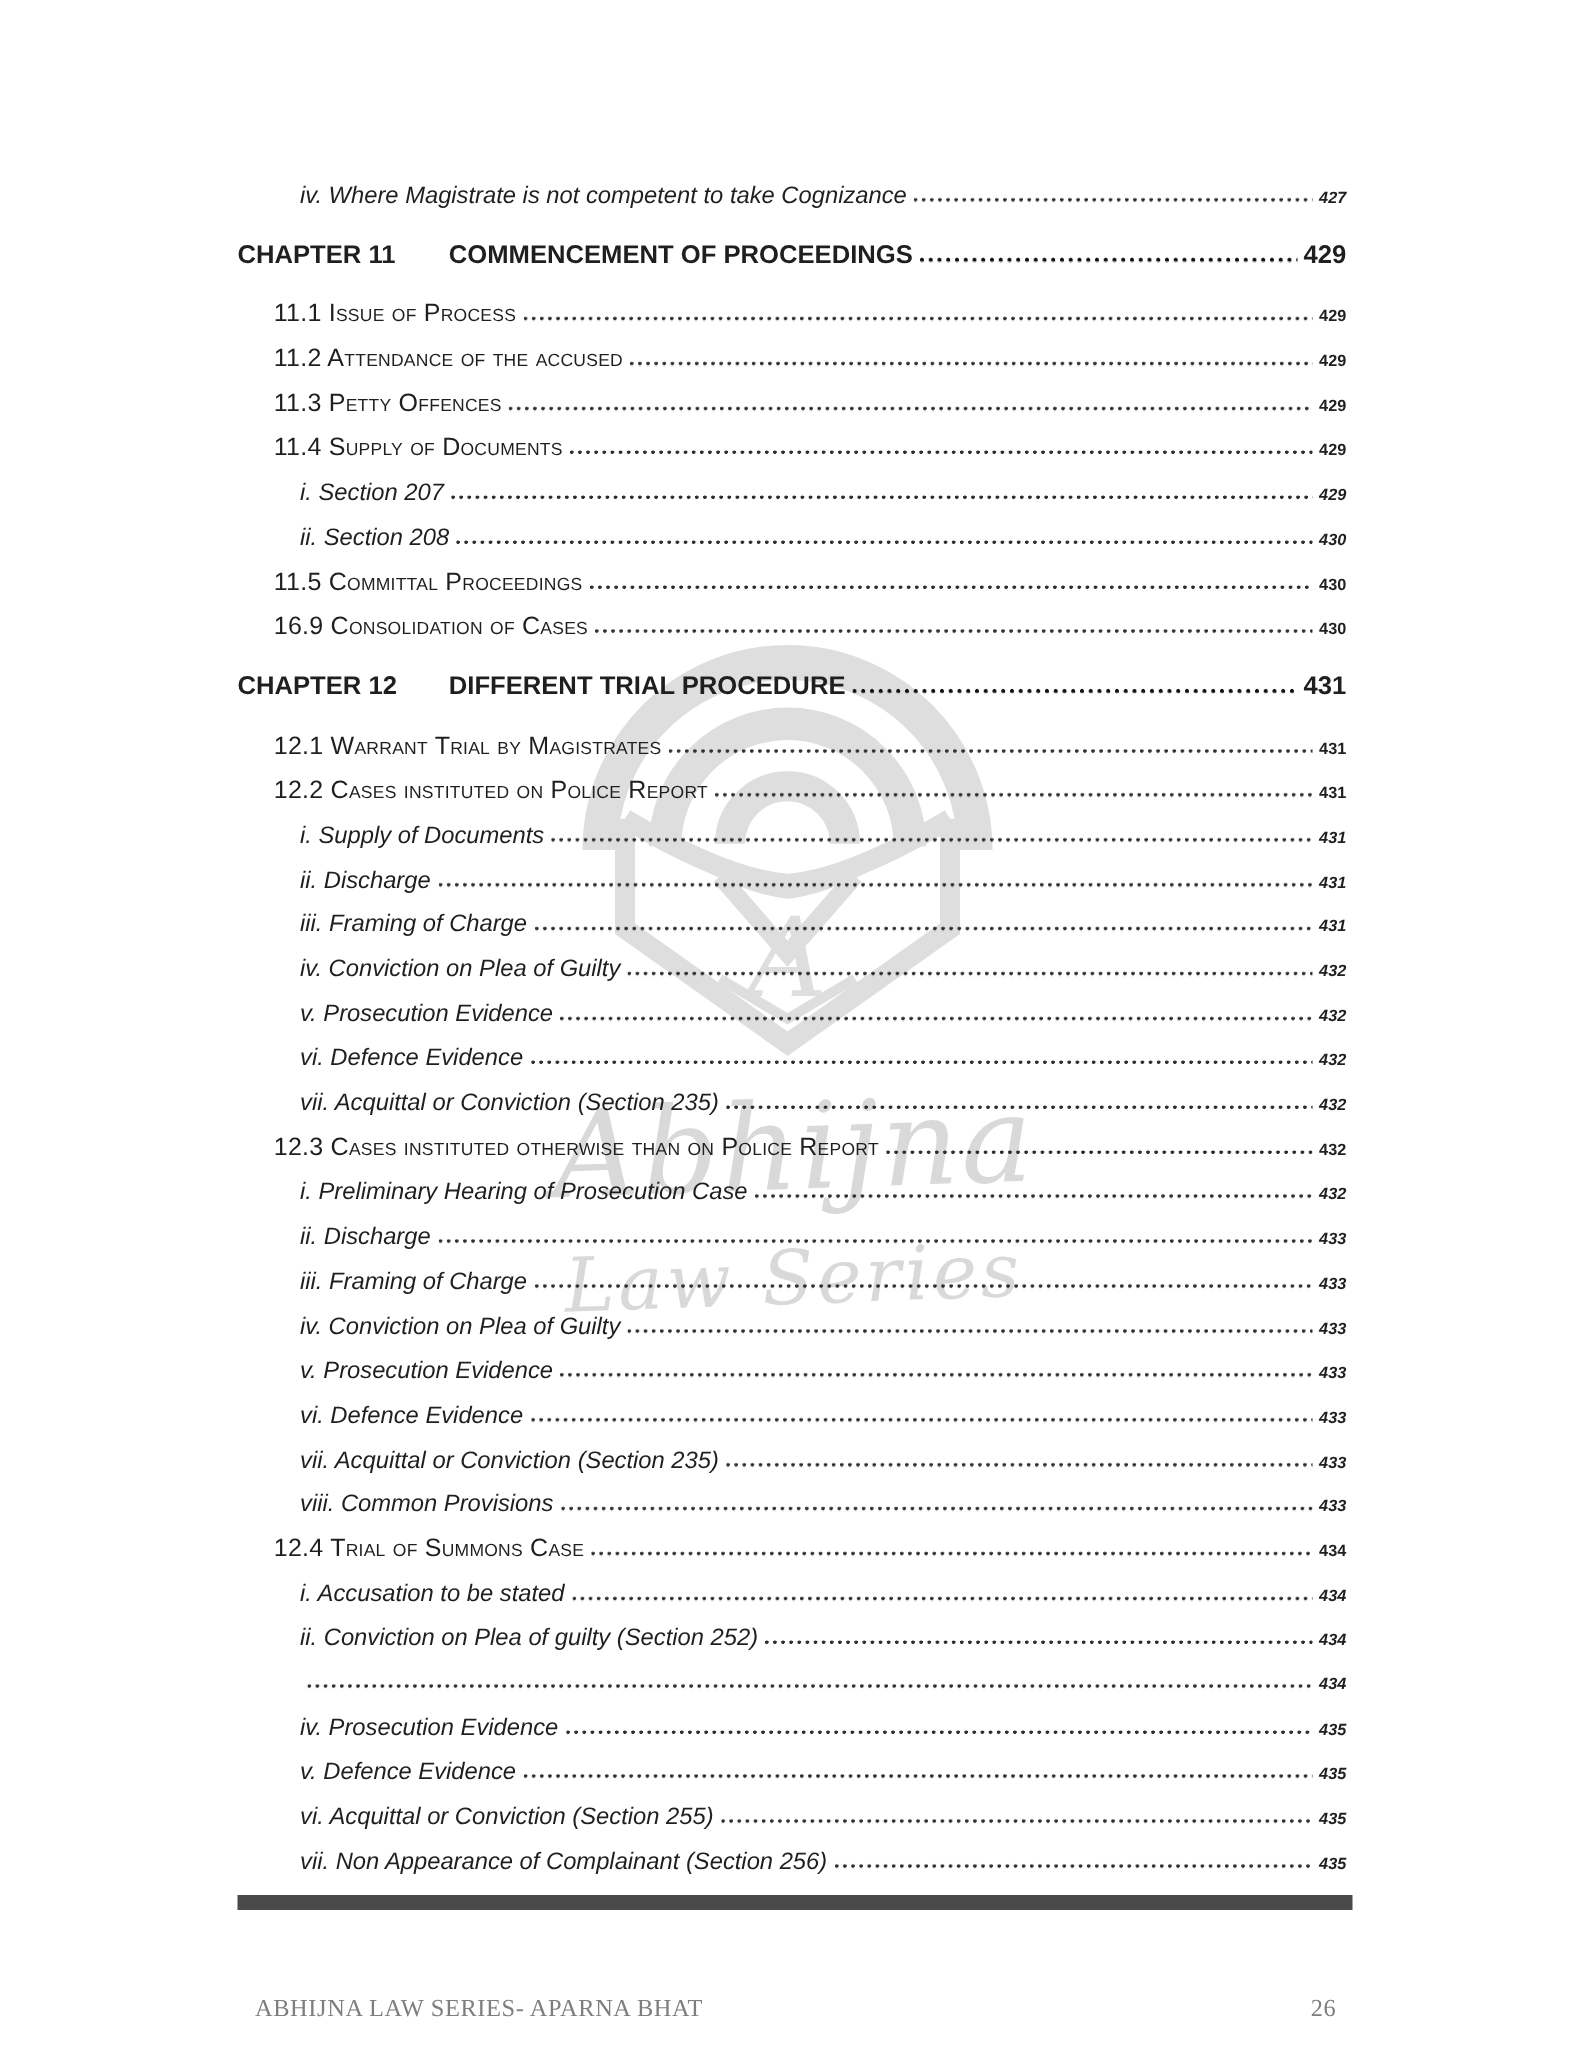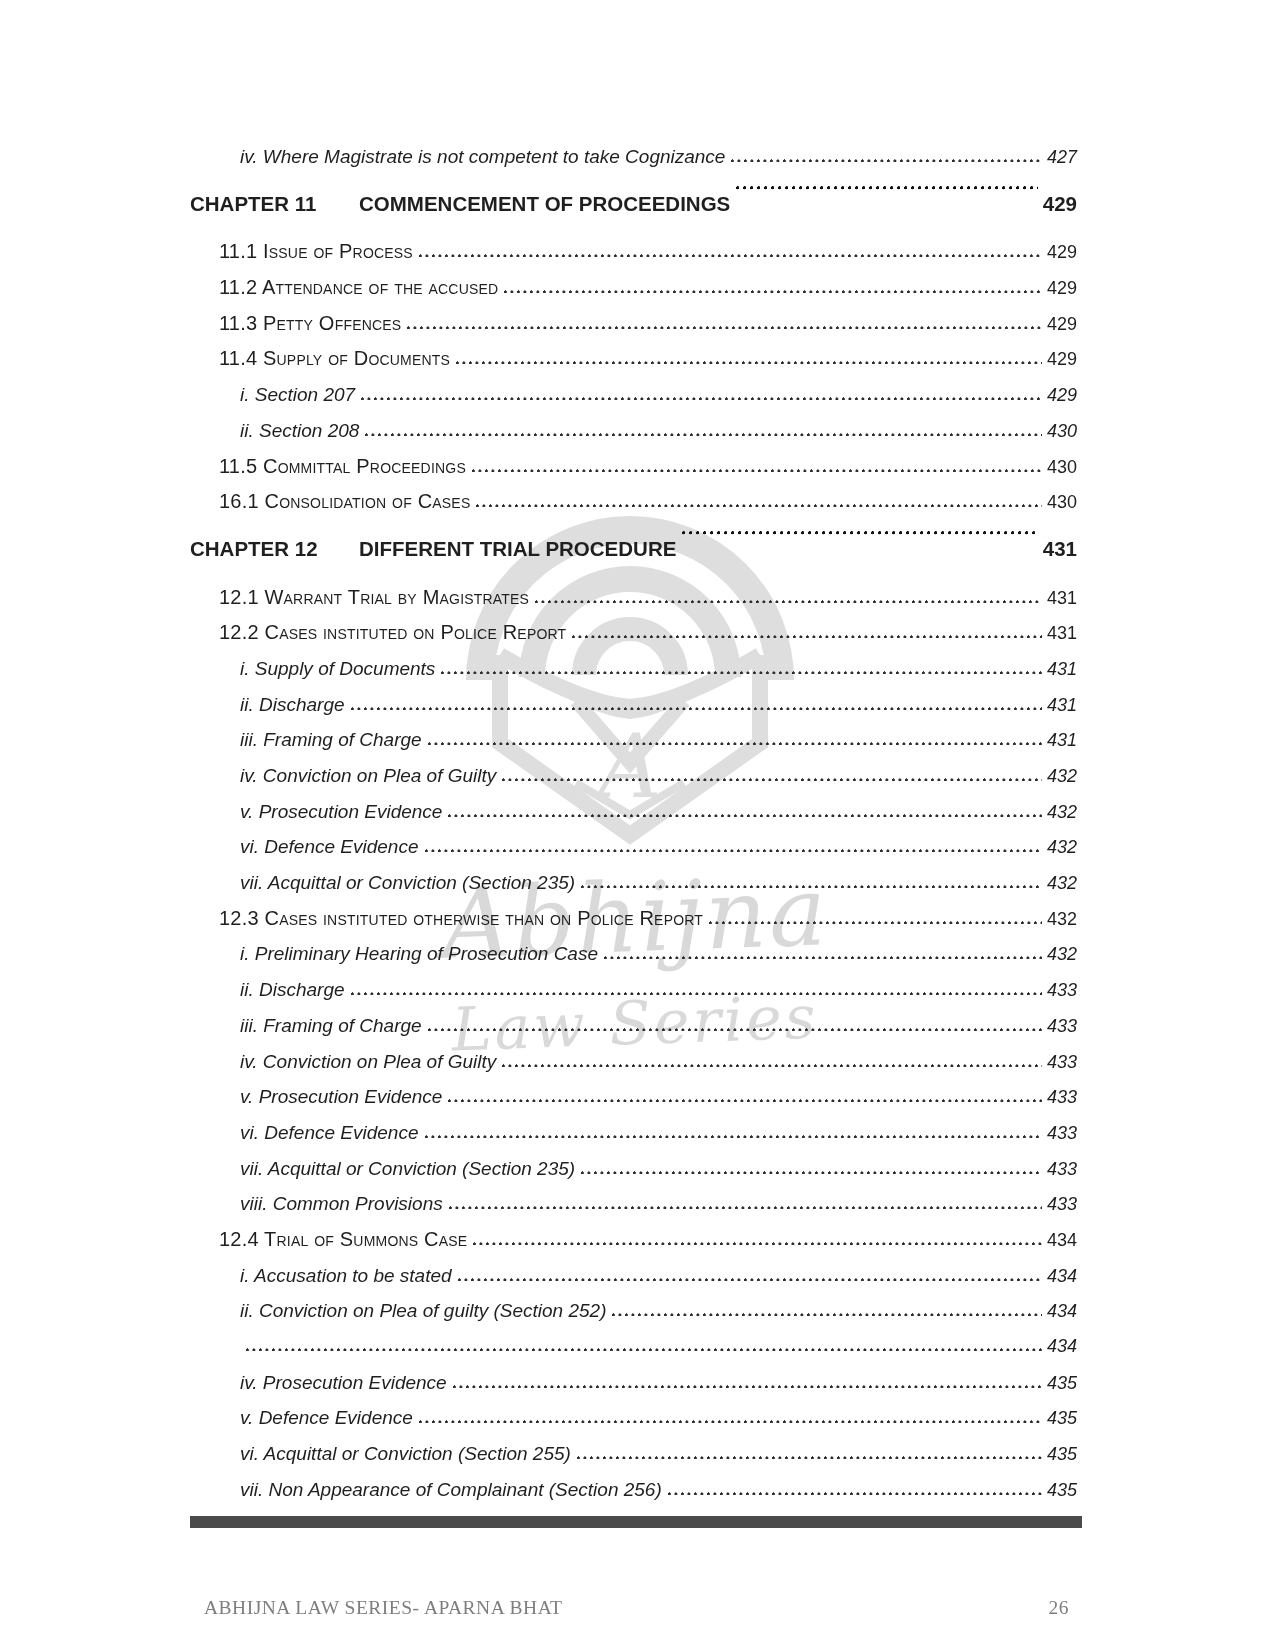--- a/index.html
+++ b/index.html
@@ -18,23 +18,23 @@
   .wm-brand{top:862px;font-size:96px;letter-spacing:2px;}
   .wm-series{top:988px;font-size:60px;letter-spacing:3px;}
   
   .toc{position:absolute;left:190px;right:198px;top:139px;z-index:1;}
   .row{display:flex;align-items:baseline;height:35.7px;line-height:35.7px;white-space:nowrap;}
   .row .leader{
     flex:1 1 auto;height:4px;margin:0 5px 0 6px;align-self:baseline;
     background-image:radial-gradient(circle at 1.4px 1.8px,#2e2e2e 1.3px,transparent 1.55px);
     background-size:6.5px 4px;background-repeat:repeat-x;background-position:left bottom;
   }
-  .row .pg{font-size:18px;}
-  
-  .row.chapter{font-weight:bold;font-size:20.5px;margin-top:11px;margin-bottom:13px;align-items:flex-end;}
+  .row .pg{font-size:13px;font-weight:bold;}
+  
+  .row.chapter{font-weight:bold;font-size:20.5px;margin-top:11px;margin-bottom:13px;}
   .row.chapter .num{display:inline-block;width:169px;flex:0 0 auto;}
   .row.chapter .leader{
     background-image:radial-gradient(circle at 1.6px 1.8px,#111 1.5px,transparent 1.75px);
     background-size:7px 4px;height:4px;
   }
   .row.chapter .pg{font-size:20.5px;font-weight:bold;}
   
   .row.sec{padding-left:29px;font-size:20px;}
   .row.sec .label{font-variant:small-caps;letter-spacing:0.2px;}
   
@@ -112,21 +112,21 @@
         <span class="label">ii. Section 208</span>
         <span class="leader"></span>
         <span class="pg">430</span>
       </div>
       <div class="row sec">
         <span class="label">11.5 Committal Proceedings</span>
         <span class="leader"></span>
         <span class="pg">430</span>
       </div>
       <div class="row sec">
-        <span class="label">16.1 Consolidation of Cases</span>
+        <span class="label">16.9 Consolidation of Cases</span>
         <span class="leader"></span>
         <span class="pg">430</span>
       </div>
       <div class="row chapter">
         <span class="num">CHAPTER 12</span>
         <span class="title">DIFFERENT TRIAL PROCEDURE</span>
         <span class="leader"></span>
         <span class="pg">431</span>
       </div>
       <div class="row sec">

